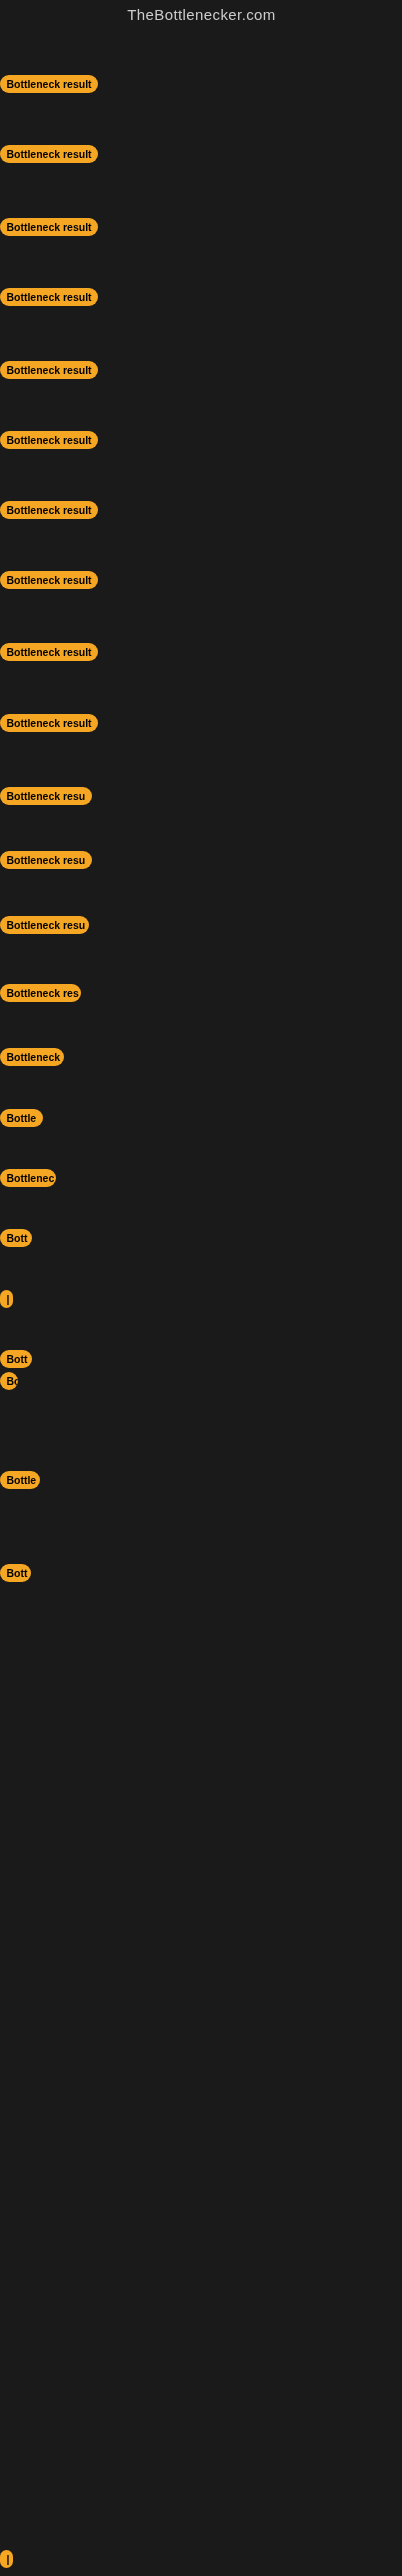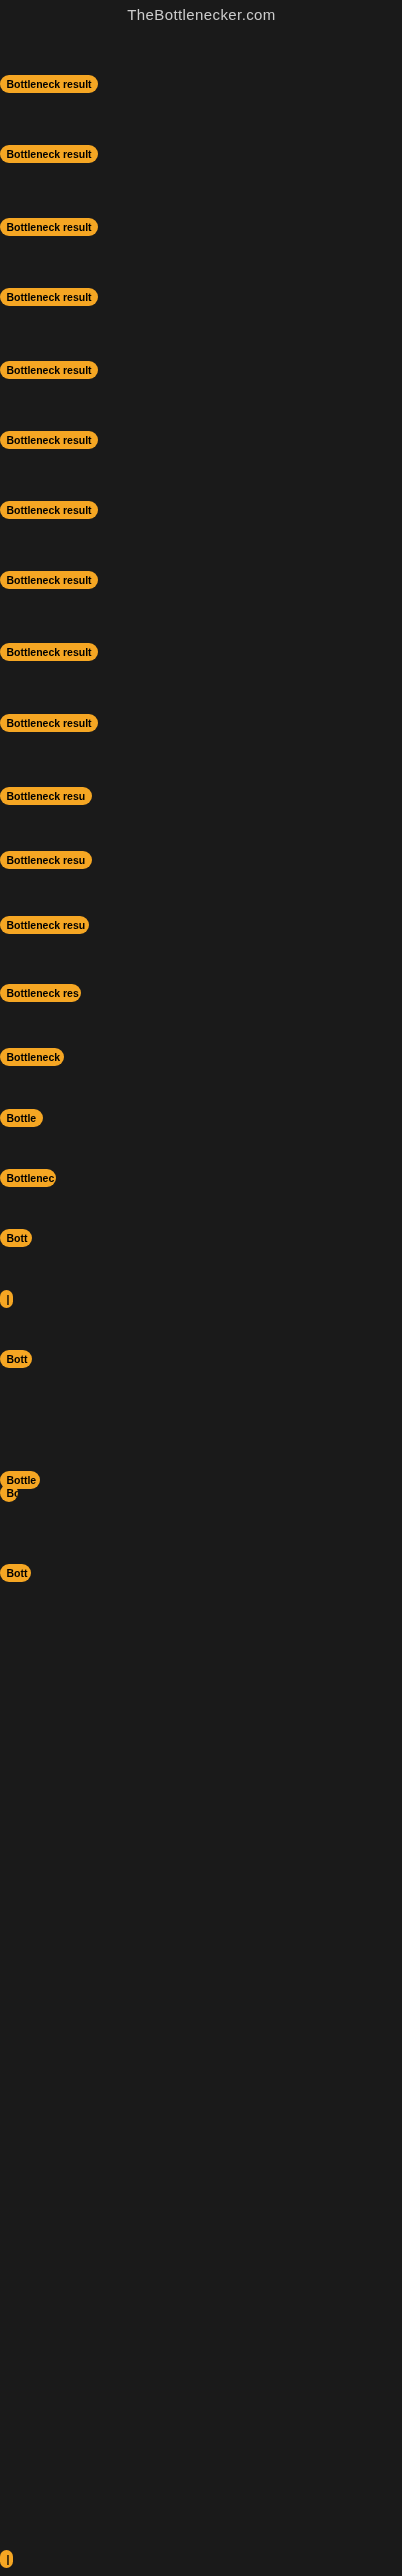--- a/index.html
+++ b/index.html
@@ -60,18 +60,18 @@
     <div class="result-item" style="top: 757px; left: 0px;"><div class="bottleneck-badge" style="max-width: 105px;">Bottleneck resu</div></div>
     <div class="result-item" style="top: 821px; left: 0px;"><div class="bottleneck-badge" style="max-width: 97px;">Bottleneck resu</div></div>
     <div class="result-item" style="top: 886px; left: 0px;"><div class="bottleneck-badge" style="max-width: 89px;">Bottleneck resu</div></div>
     <div class="result-item" style="top: 954px; left: 0px;"><div class="bottleneck-badge" style="max-width: 81px;">Bottleneck res</div></div>
     <div class="result-item" style="top: 1018px; left: 0px; text-decoration: underline;"><div class="bottleneck-badge" style="max-width: 64px;">Bottleneck</div></div>
     <div class="result-item" style="top: 1079px; left: 0px;"><div class="bottleneck-badge" style="max-width: 44px;">Bottle</div></div>
     <div class="result-item" style="top: 1139px; left: 0px;"><div class="bottleneck-badge" style="max-width: 56px;">Bottlenec</div></div>
     <div class="result-item" style="top: 1199px; left: 0px;"><div class="bottleneck-badge" style="max-width: 32px;">Bott</div></div>
     <div class="result-item" style="top: 1260px; left: 0px;"><div class="bottleneck-badge" style="max-width: 6.4px;">|</div></div>
     <div class="result-item" style="top: 1320px; left: 0px;"><div class="bottleneck-badge" style="max-width: 32px;">Bott</div></div>
-    <div class="result-item" style="top: 1454px; left: 0px;"><div class="bottleneck-badge" style="max-width: 17.7px;">Bo</div></div>
+    <div class="result-item" style="top: 1342px; left: 0px;"><div class="bottleneck-badge" style="max-width: 17.7px;">Bo</div></div>
     <div class="result-item" style="top: 1441px; left: 0px;"><div class="bottleneck-badge" style="max-width: 40px;">Bottle</div></div>
     <div class="result-item" style="top: 1534px; left: 0px;"><div class="bottleneck-badge" style="max-width: 31px;">Bott</div></div>
     <div class="result-item" style="top: 2520px; left: 0px;"><div class="bottleneck-badge" style="max-width: 6.4px;">|</div></div>
   </div>
 
 
 </body></html>

